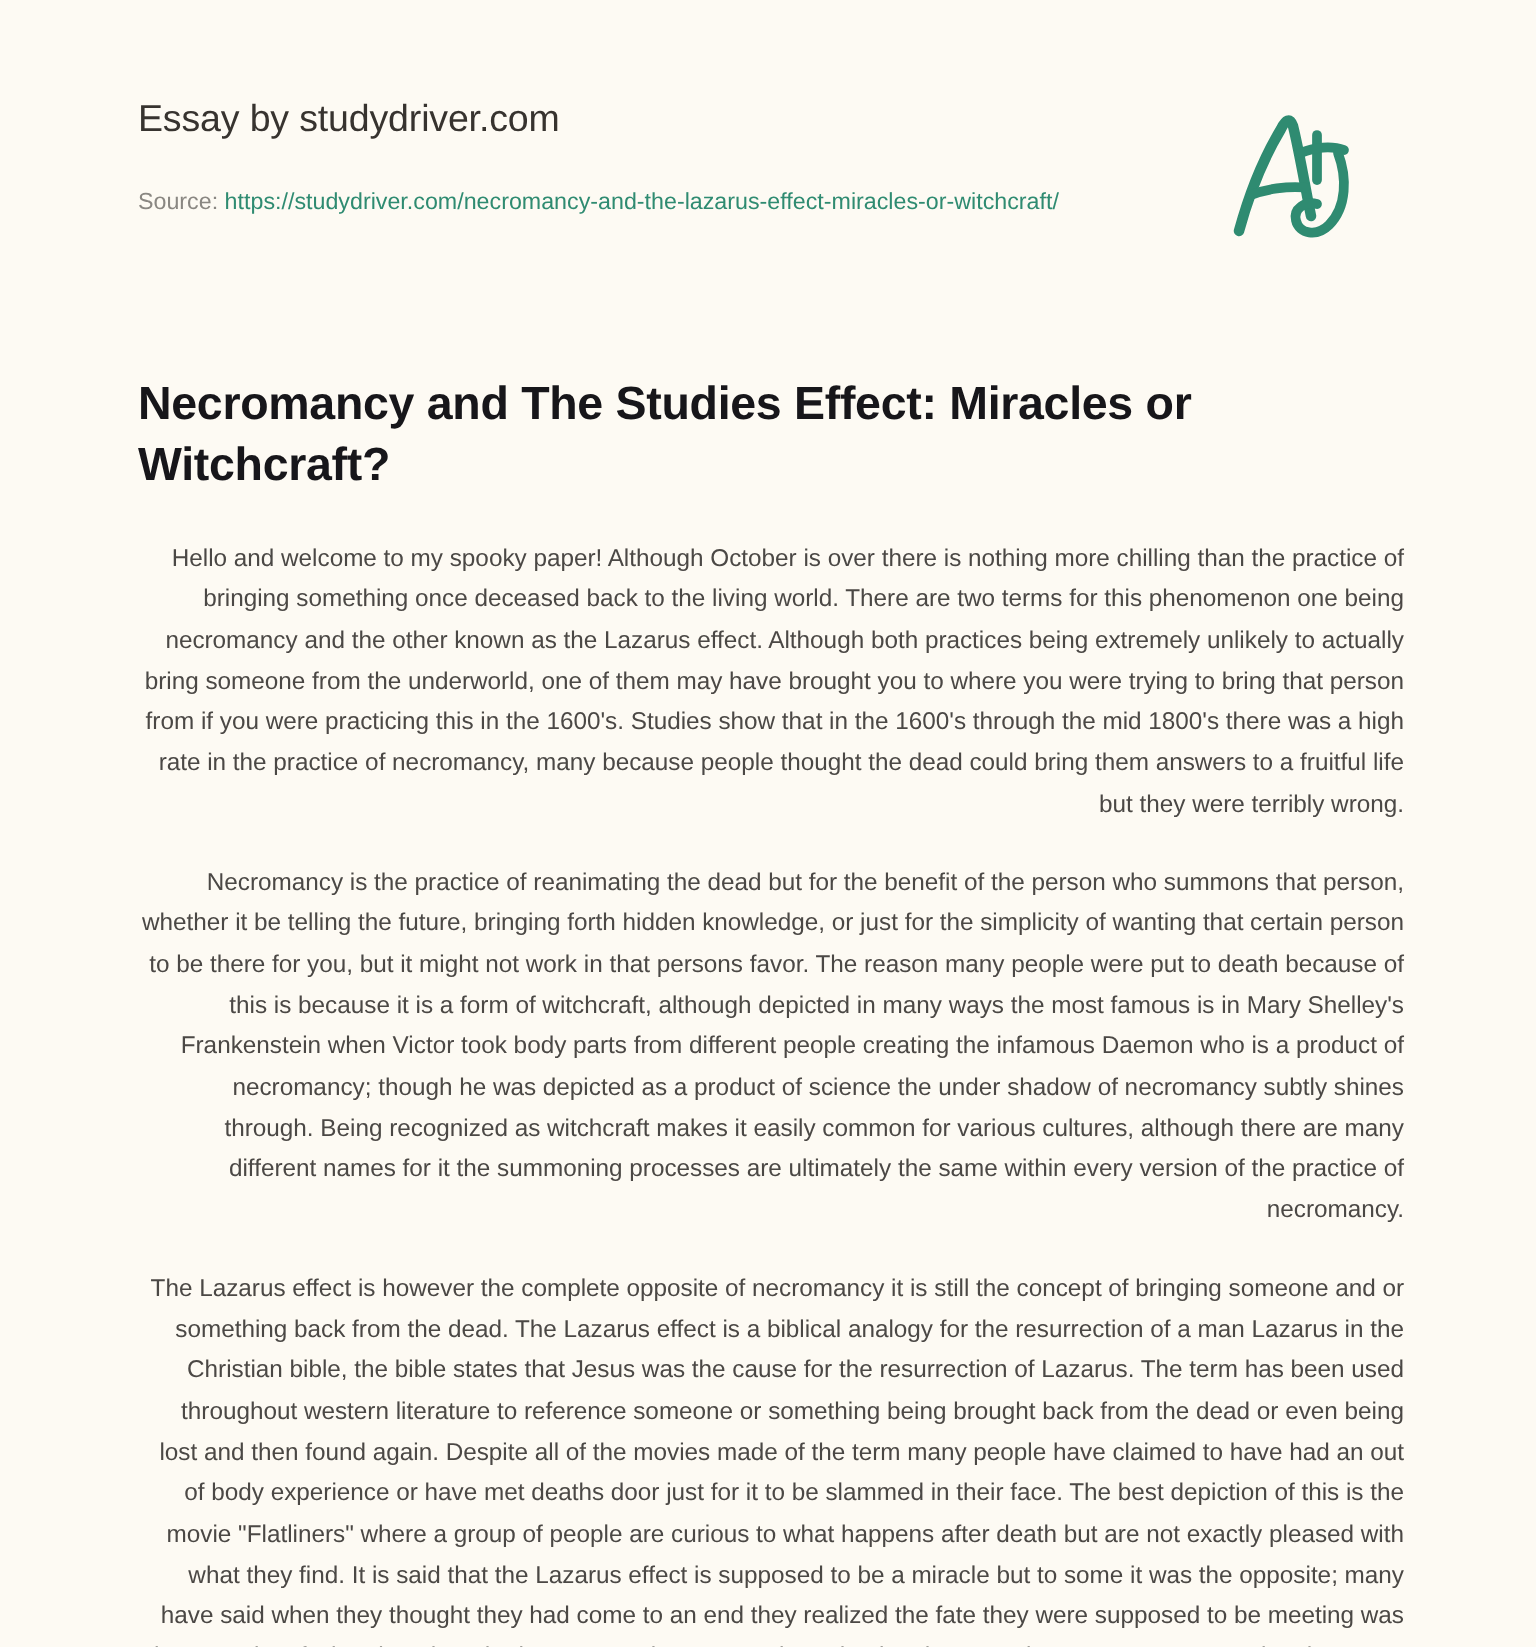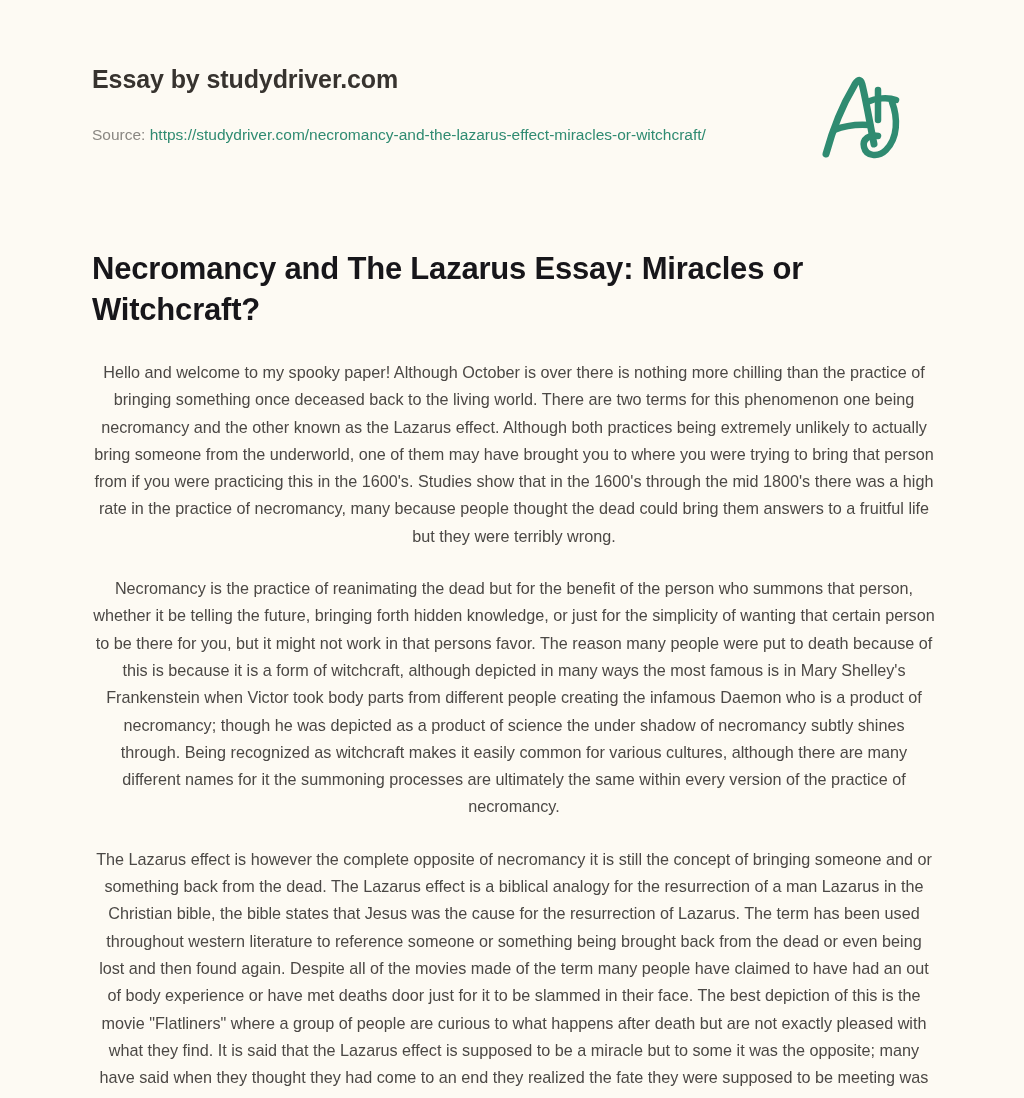--- a/index.html
+++ b/index.html
@@ -27,21 +27,21 @@
     left: 0;
     top: 0;
     width: 1024px;
     height: 200px;
   }
   .essay-by {
     position: absolute;
     left: 92px;
     top: 64px;
     font-size: 25px;
-    font-weight: bold;
+    font-weight: normal;
     color: #37332f;
     letter-spacing: -0.1px;
     line-height: 30px;
   }
   .source-line {
     position: absolute;
     left: 92px;
     top: 122px;
     width: 620px;
     font-size: 15.5px;
@@ -84,21 +84,21 @@
     margin: 0 0 29px 0;
     font-stretch: condensed;
     letter-spacing: -0.2px;
     max-width: 720px;
   }
   .body-text p {
     margin: 0 0 25px 0;
     font-size: 16.2px;
     line-height: 27.3px;
     color: #4b4845;
-    text-align: center;
+    text-align: right;
   }
   .body-text p:last-child {
     margin-bottom: 0;
   }
 </style>
 </head>
 <body>
 
 <div class="page">
 
@@ -120,21 +120,21 @@
         <path d="M55 40 C 64 36, 76 35, 84 38" stroke-width="6.5"></path>
 
         <path d="M80 40 C 86 56, 86 76, 74 88 C 66 96, 54 94, 52 85 C 50 77, 58 72, 66 74" stroke-width="6.5"></path>
       </svg>
     </div>
 
   </div>
 
   <div class="article">
 
-    <h1 class="article-title">Necromancy and The Lazarus Essay: Miracles or Witchcraft?</h1>
+    <h1 class="article-title">Necromancy and The Studies Effect: Miracles or Witchcraft?</h1>
 
     <div class="body-text">
       <p>Hello and welcome to my spooky paper! Although October is over there is nothing more chilling than the practice of bringing something once deceased back to the living world. There are two terms for this phenomenon one being necromancy and the other known as the Lazarus effect. Although both practices being extremely unlikely to actually bring someone from the underworld, one of them may have brought you to where you were trying to bring that person from if you were practicing this in the 1600's. Studies show that in the 1600's through the mid 1800's there was a high rate in the practice of necromancy, many because people thought the dead could bring them answers to a fruitful life but they were terribly wrong.</p>
       <p>Necromancy is the practice of reanimating the dead but for the benefit of the person who summons that person, whether it be telling the future, bringing forth hidden knowledge, or just for the simplicity of wanting that certain person to be there for you, but it might not work in that persons favor. The reason many people were put to death because of this is because it is a form of witchcraft, although depicted in many ways the most famous is in Mary Shelley's Frankenstein when Victor took body parts from different people creating the infamous Daemon who is a product of necromancy; though he was depicted as a product of science the under shadow of necromancy subtly shines through. Being recognized as witchcraft makes it easily common for various cultures, although there are many different names for it the summoning processes are ultimately the same within every version of the practice of necromancy.</p>
       <p>The Lazarus effect is however the complete opposite of necromancy it is still the concept of bringing someone and or something back from the dead. The Lazarus effect is a biblical analogy for the resurrection of a man Lazarus in the Christian bible, the bible states that Jesus was the cause for the resurrection of Lazarus. The term has been used throughout western literature to reference someone or something being brought back from the dead or even being lost and then found again. Despite all of the movies made of the term many people have claimed to have had an out of body experience or have met deaths door just for it to be slammed in their face. The best depiction of this is the movie "Flatliners" where a group of people are curious to what happens after death but are not exactly pleased with what they find. It is said that the Lazarus effect is supposed to be a miracle but to some it was the opposite; many have said when they thought they had come to an end they realized the fate they were supposed to be meeting was the opposite of what they thought they were going to get prior to having that experience, many even saying they went to hell, something like that can either leave you afraid for the rest of your life or maybe change you for the better. One man claims to have gone to hell for what seemed like an eternity, but he w</p>
     </div>
 
   </div>
 
 </div>

